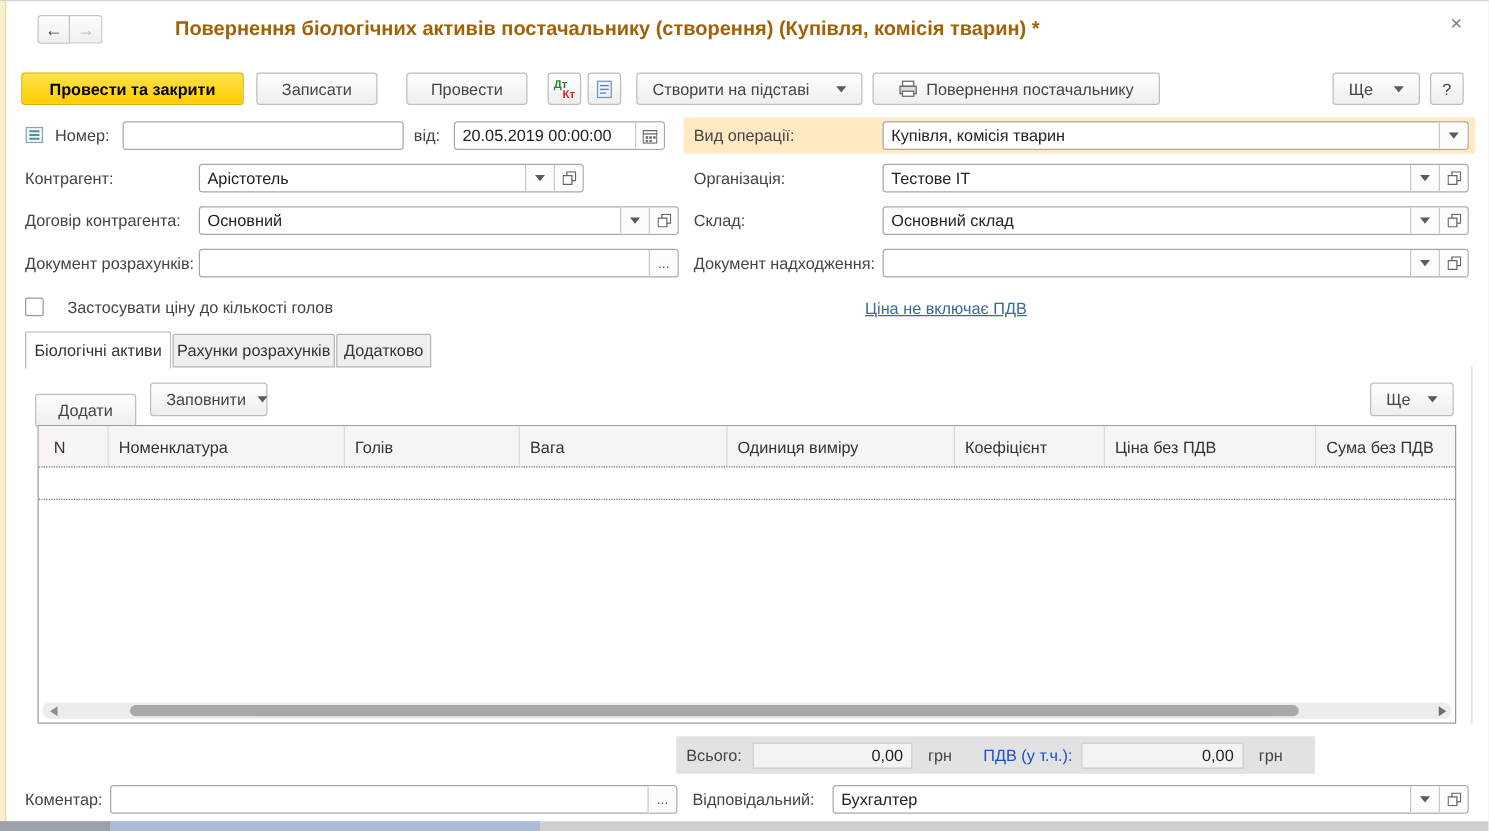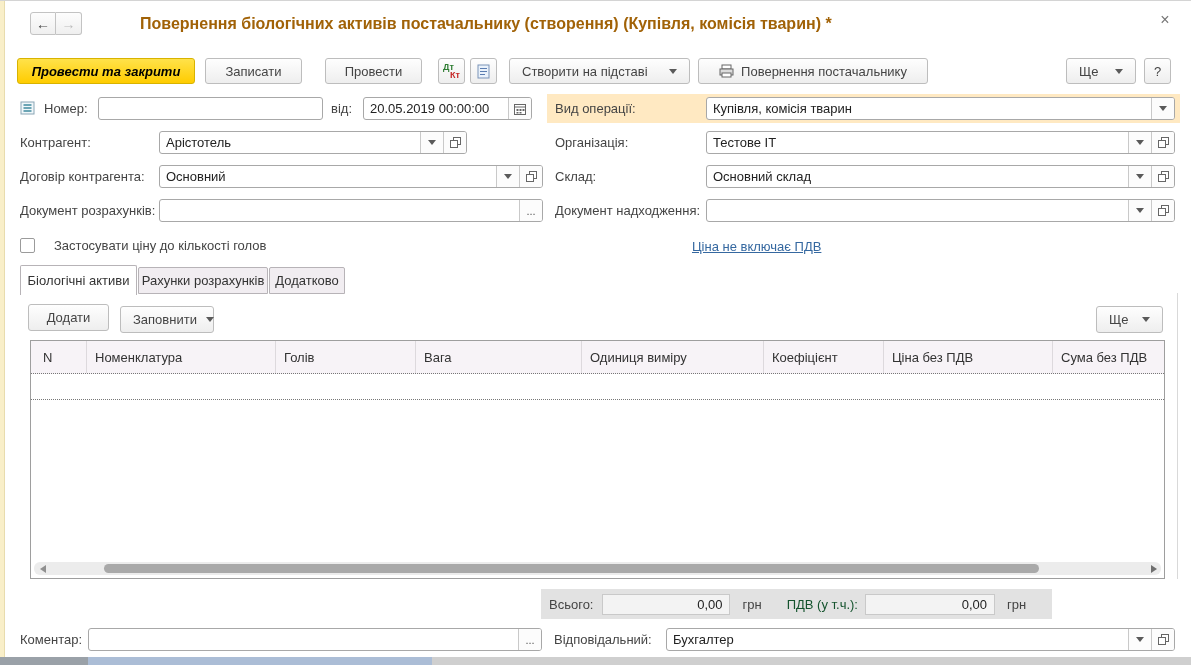--- a/index.html
+++ b/index.html
@@ -18,21 +18,21 @@
   .navbtn{width:26px;height:23px;box-sizing:border-box;border:1px solid #c3c3c3;background:linear-gradient(#fdfdfd,#efefef);
     display:flex;align-items:center;justify-content:center;font-size:14px;}
   .navbtn:first-child{border-radius:3px 0 0 3px;}
   .navbtn:last-child{border-radius:0 3px 3px 0;border-left:none;}
   .nav-back{color:#454545;font-weight:bold;}
   .nav-fwd{color:#bcbcbc;font-weight:bold;}
 
   .btn{position:absolute;height:26px;box-sizing:border-box;border:1px solid #bdbdbd;border-radius:3px;
     background:linear-gradient(#fefefe,#eeeeee);color:#444;display:flex;align-items:center;justify-content:center;
     padding:0 12px;white-space:nowrap;cursor:default;}
-  .btn-primary{background:linear-gradient(#ffe24a,#ffcc00);border-color:#d8b300;color:#000;font-weight:bold;font-style:italic;}
+  .btn-primary{background:linear-gradient(#ffe24a,#ffcc00);border-color:#d8b300;color:#000;font-weight:bold;}
   .tri{width:0;height:0;border-left:4px solid transparent;border-right:4px solid transparent;border-top:5px solid #5a5a5a;display:inline-block;}
   .btn .tri{margin-left:9px;}
   .iconbtn{padding:0;width:27px;}
 
   .lbl{position:absolute;height:23px;display:flex;align-items:center;color:#444;white-space:nowrap;}
   .fld{position:absolute;display:flex;height:23px;box-sizing:border-box;border:1px solid #a8a8a8;border-radius:3px;
     background:#fff;align-items:stretch;overflow:hidden;}
   .fld .val{flex:1;display:flex;align-items:center;padding:0 6px;white-space:nowrap;overflow:hidden;color:#222;}
   .fbtn{width:22px;display:flex;align-items:center;justify-content:center;border-left:1px solid #c9c9c9;
     background:#fcfcfc;color:#555;flex:none;font-size:11px;}
@@ -241,21 +241,21 @@
       <span>Біологічні активи</span>
     </div>
   <div class="tab" style="left:138px;width:130px;">
       <span>Рахунки розрахунків</span>
     </div>
   <div class="tab" style="left:269px;width:76px;">
       <span>Додатково</span>
     </div>
   <div class="panel-edge"></div>
 
-  <div class="btn" style="left:28px;top:303px;width:81px;height:27px;text-align:center;">
+  <div class="btn" style="left:28px;top:314px;width:81px;height:27px;text-align:center;">
       <span>Додати</span>
     </div>
   <div class="btn" style="left:120px;top:305px;width:94px;height:27px;justify-content:space-between;">
     <span>Заповнити</span>
       <span class="tri"></span>
   </div>
   <div class="btn" style="left:1096px;top:305px;width:67px;height:27px;justify-content:space-between;">
     <span>Ще</span>
       <span class="tri"></span>
   </div>
@@ -294,21 +294,21 @@
       <span class="sarrow right"></span>
     </div>
   </div>
 
   <div class="totals">
     <span style="margin-left:8px;color:#444;">Всього:</span>
     <div class="sunken" style="width:128px;margin-left:9px;">
         <span>0,00</span>
       </div>
     <span style="margin-left:12px;color:#444;">грн</span>
-    <span style="margin-left:25px;color:#14532d;">ПДВ (у т.ч.):</span>
+    <span style="margin-left:25px;color:#1d4ed8;">ПДВ (у т.ч.):</span>
     <div class="sunken" style="width:130px;margin-left:7px;">
         <span>0,00</span>
       </div>
     <span style="margin-left:12px;color:#444;">грн</span>
   </div>
 
   <div class="lbl" style="left:20px;top:627px;">Коментар:</div>
   <div class="fld" style="left:88px;top:627px;width:454px;">
     <div class="val"></div>
     <div class="fbtn">

